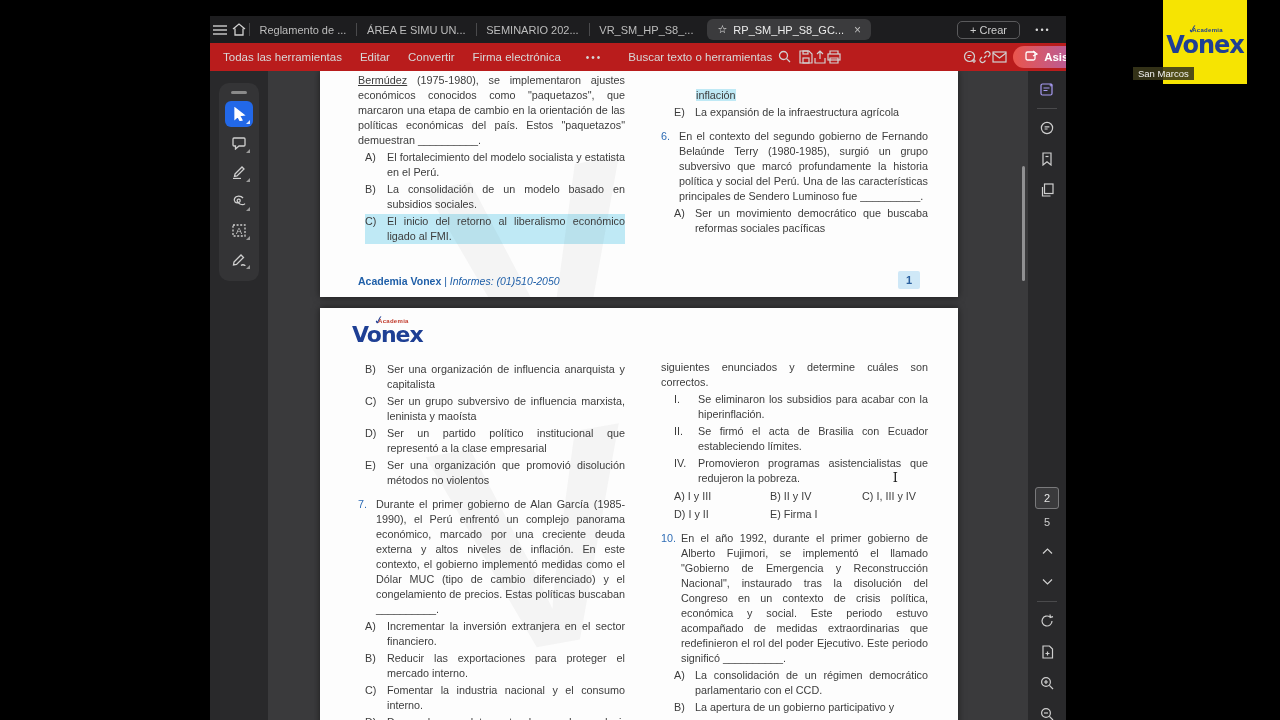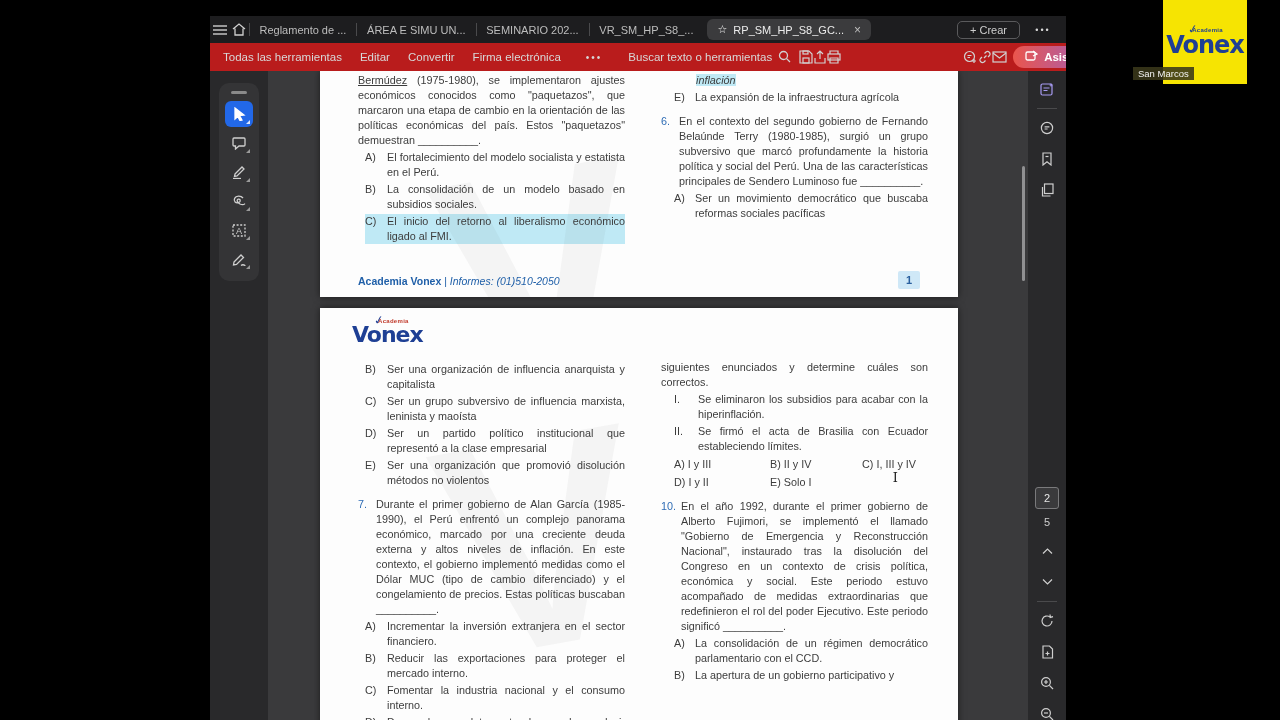--- a/index.html
+++ b/index.html
@@ -61,21 +61,21 @@
   .cols{display:flex;padding:2px 30px 0 38px;gap:36px;}
   .col-l{flex:0 0 267px;}
   .col-r{flex:1;min-width:0;}
   .doc{font-size:10.8px;line-height:15px;color:#3c3c3c;text-align:justify;}
   .para{margin:0;}
   .opt{display:flex;margin-left:7px;margin-top:2px;}
   .opt .m{flex:0 0 22px;}
   .col-r .opt{margin-left:13px;}
   .col-r .opt .m{flex:0 0 21px;}
   .opt .t{flex:1;}
-  .cont-ind{margin-left:35px;margin-top:0;font-style:italic;}
+  .cont-ind{margin-left:35px;margin-top:15px;}
   .q{display:flex;margin-top:9px;}
   .q .m{flex:0 0 18px;color:#2f6db5;}
   .q .m.w20{flex:0 0 20px;}
   .q .t{flex:1;}
   .roman{display:flex;margin-left:13px;margin-top:2px;}
   .roman .m{flex:0 0 24px;}
   .hl{background:#bfe9f5;}
   .ansrow{display:flex;margin-left:13px;margin-top:3px;text-align:left;}
   .ansrow span:nth-child(1){width:96px;}
   .ansrow span:nth-child(2){width:92px;}
@@ -353,28 +353,32 @@
           <div class="col-r doc">
             <p class="para">siguientes enunciados y determine cuáles son correctos.</p>
             <div class="roman">
                 <span class="m">I.</span>
                 <span class="t">Se eliminaron los subsidios para acabar con la hiperinflación.</span>
               </div>
             <div class="roman">
                 <span class="m">II.</span>
                 <span class="t">Se firmó el acta de Brasilia con Ecuador estableciendo límites.</span>
               </div>
+            <div class="roman">
+                <span class="m">IV.</span>
+                <span class="t">Promovieron programas asistencialistas que redujeron la pobreza.</span>
+              </div>
             <div class="ansrow">
                 <span>A) I y III</span>
                 <span>B) II y IV</span>
                 <span>C) I, III y IV</span>
               </div>
             <div class="ansrow">
                 <span>D) I y II</span>
-                <span>E) Solo I</span>
+                <span>E) Firma I</span>
               </div>
             <div class="q">
                 <span class="m w20">10.</span>
                 <span class="t">En el año 1992, durante el primer gobierno de Alberto Fujimori, se implementó el llamado "Gobierno de Emergencia y Reconstrucción Nacional", instaurado tras la disolución del Congreso en un contexto de crisis política, económica y social. Este periodo estuvo acompañado de medidas extraordinarias que redefinieron el rol del poder Ejecutivo. Este periodo significó __________.</span>
               </div>
             <div class="opt">
                 <span class="m">A)</span>
                 <span class="t">La consolidación de un régimen democrático parlamentario con el CCD.</span>
               </div>
             <div class="opt">

